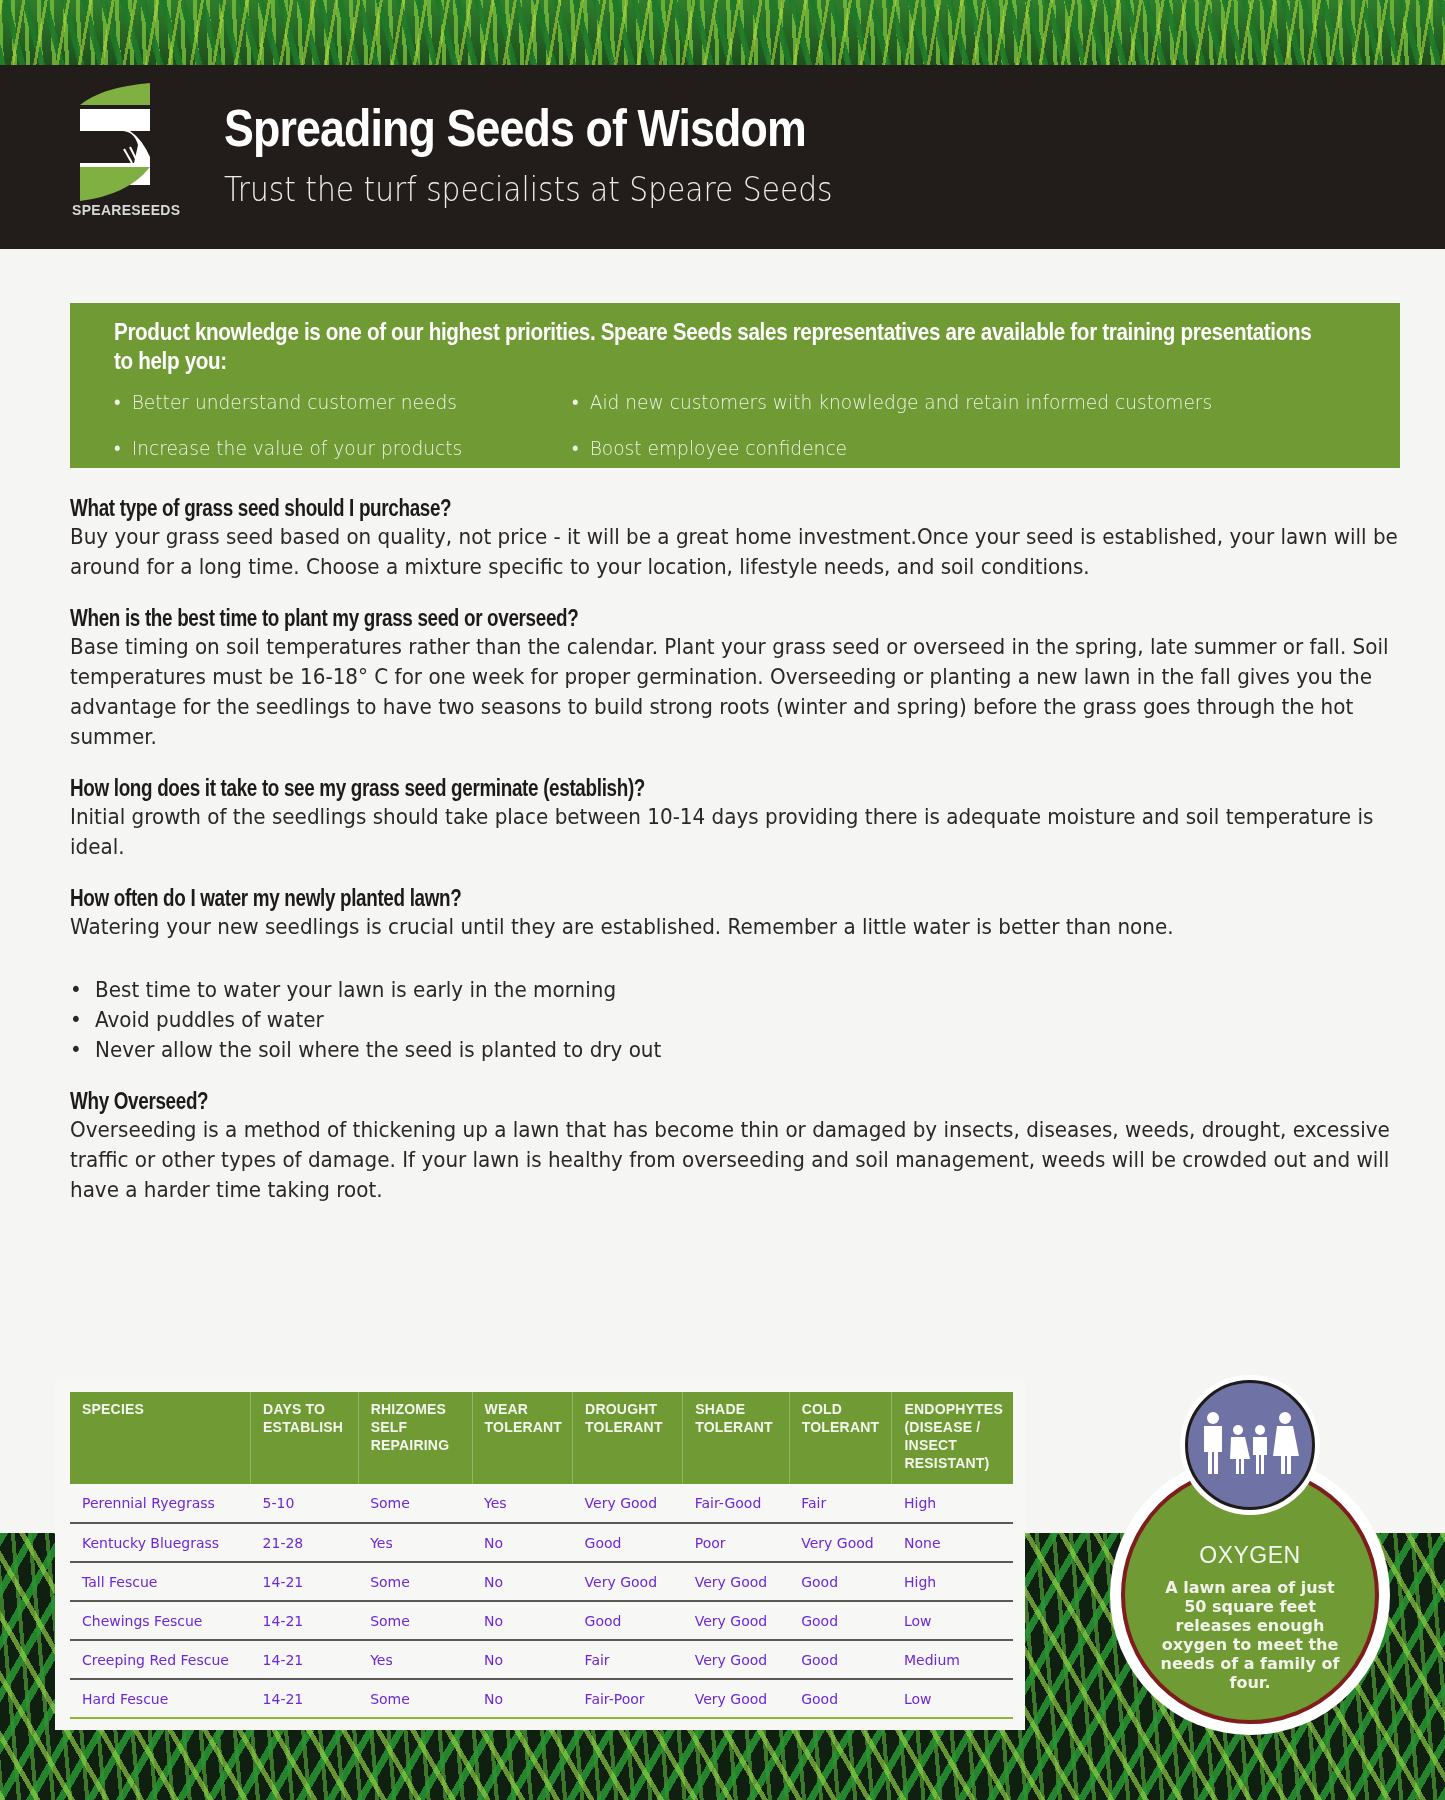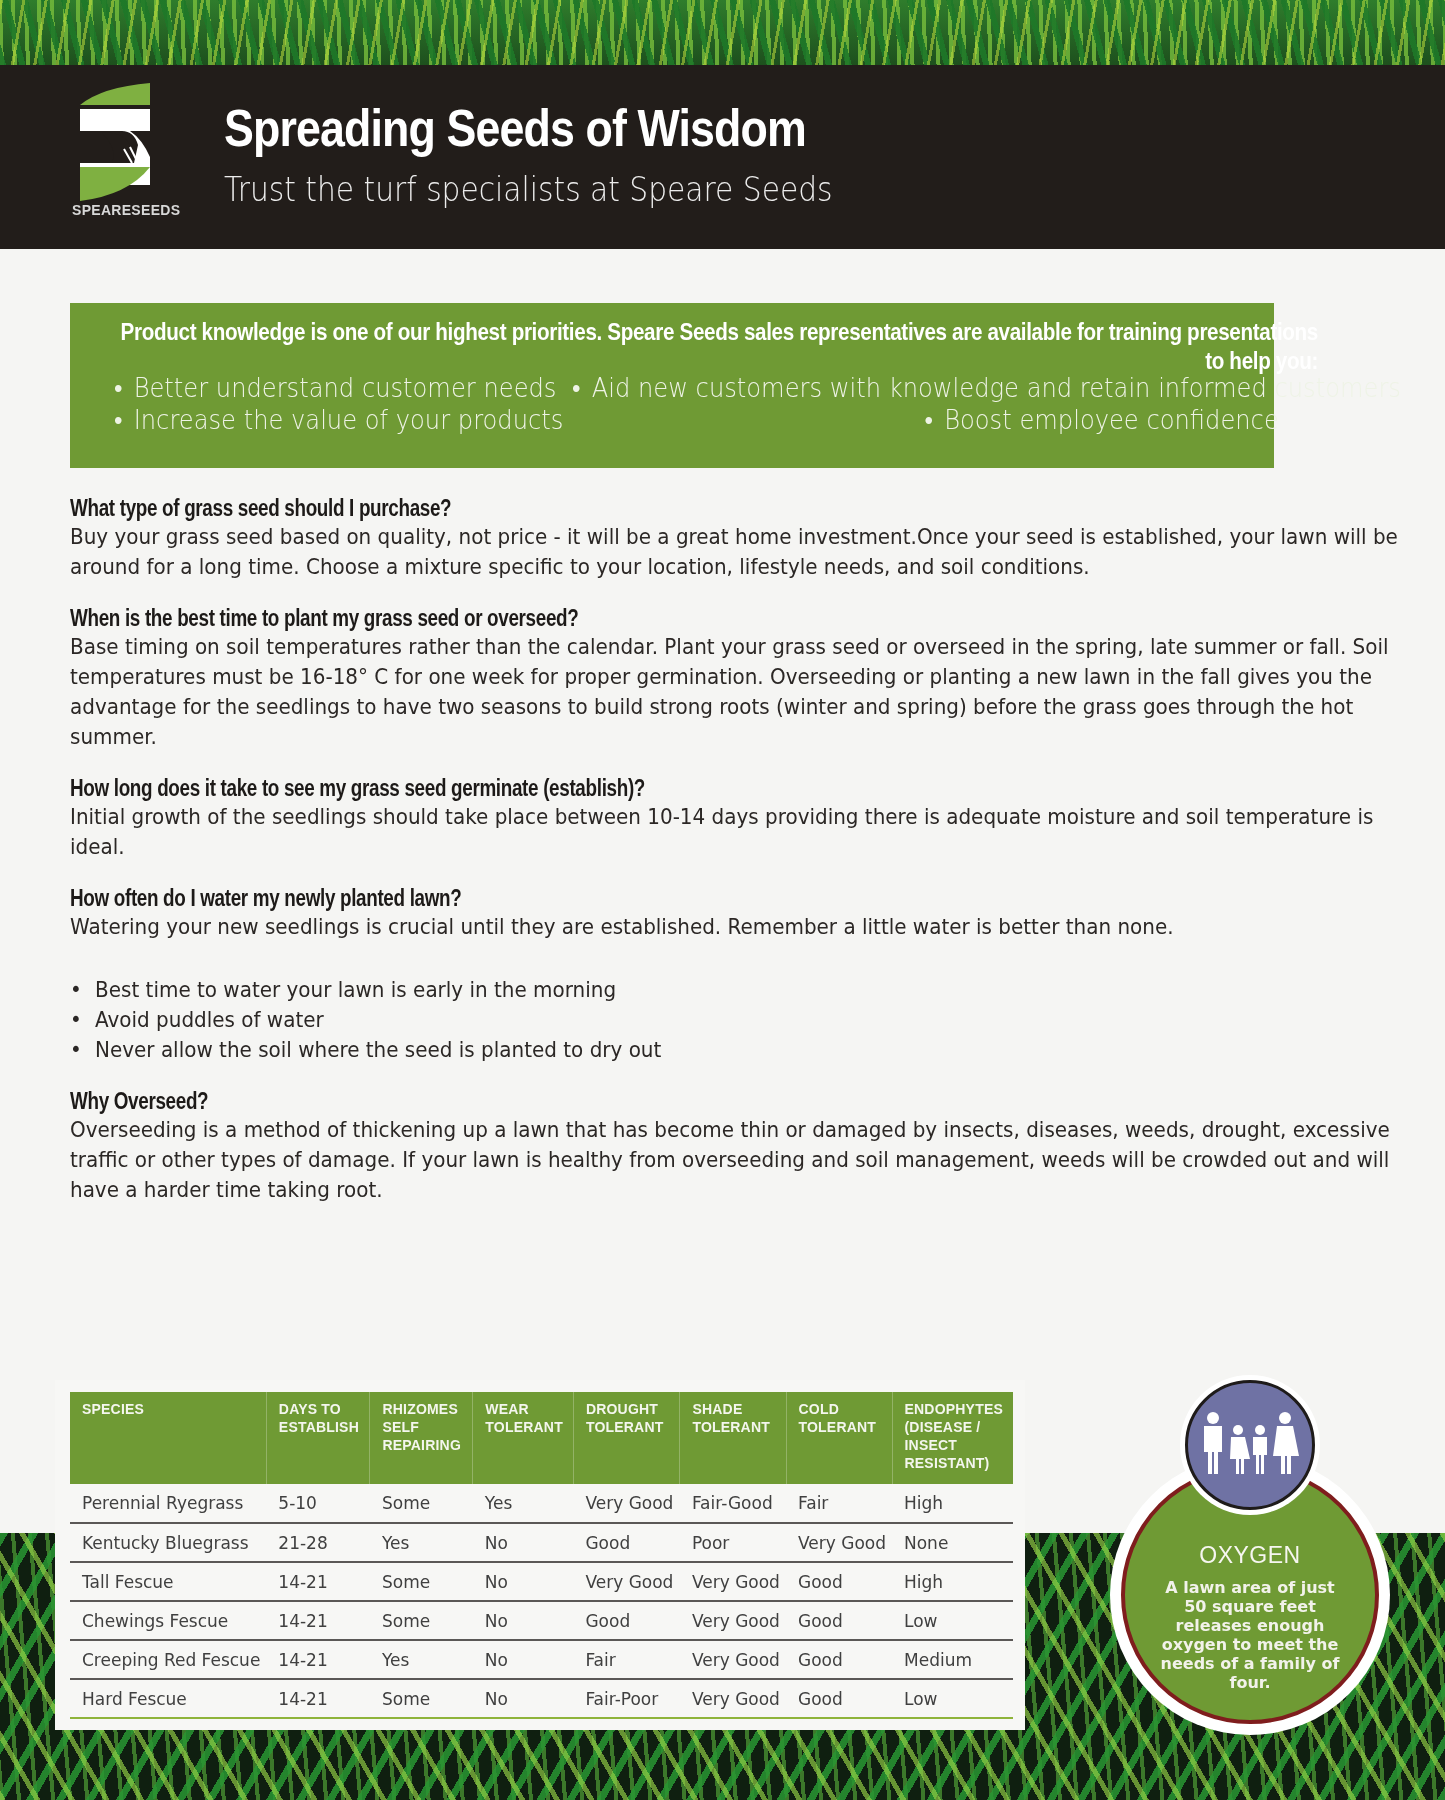--- a/index.html
+++ b/index.html
@@ -45,37 +45,36 @@
     transform: scaleX(0.86); transform-origin: left center;
     white-space: nowrap;
   }
   .subtitle {
     position: absolute; left: 224px; top: 170px;
     font-family: "DejaVu Sans", sans-serif; font-weight: 300;
     font-size: 33px; color: #ececec; white-space: nowrap;
     transform: scaleX(0.9); transform-origin: left center;
   }
   .promo {
-    position: absolute; left: 70px; top: 303px; width: 1204px; height: 165px;
+    position: absolute; left: 70px; top: 303px; width: 1330px; height: 165px;
     background: #6f9a34;
     padding: 14px 0 0 44px;
     color: #fff;
-    text-align: right;
   }
   .promo-lead {
     font-family: "Liberation Sans", sans-serif; font-weight: bold;
     font-size: 24px; line-height: 29px; letter-spacing: -0.4px;
     transform: scaleX(0.86); transform-origin: left top;
     width: 1400px;
   }
   .promo-bullets {
-    position: absolute; left: 44px; top: 70px;
+    position: absolute; left: 44px; top: 84px;
     display: grid; grid-template-columns: 458px 760px;
-    row-gap: 2px;
-    font-size: 26px; line-height: 30px; color: #eef3e6; font-weight: 300;
+    row-gap: 16px;
+    font-size: 20px; line-height: 30px; color: #eef3e6; font-weight: 300;
   }
   .promo-bullets span { white-space: nowrap; transform: scaleX(0.93); transform-origin: left center; display: inline-block; }
   .promo-bullets span::before { content: "\2022"; margin-right: 12px; }
   .faq {
     position: absolute; left: 70px; top: 494px; width: 1340px;
   }
   .faq-item { margin-bottom: 22px; }
   .faq-q {
     font-family: "Liberation Sans", sans-serif; font-weight: bold;
     font-size: 23px; line-height: 28px; color: #1d1a18;
@@ -101,21 +100,21 @@
   table.species th {
     background: #6f9a34; color: #f4f6ee; text-align: left; vertical-align: top;
     font-family: "Liberation Sans", sans-serif; font-weight: bold;
     font-size: 14px; line-height: 18px; padding: 8px 10px 10px 12px;
     height: 92px; border-right: 1px solid rgba(255,255,255,0.25);
     letter-spacing: 0.2px;
     margin-left: 48px;
   }
   table.species th:last-child { border-right: none; }
   table.species td {
-    font-size: 17px; color: #404040; padding: 0 6px 0 12px; height: 39px;
+    font-size: 14px; color: #6d28d9; padding: 0 6px 0 12px; height: 39px;
     border-bottom: 2px solid #5b5856; white-space: nowrap;
   }
   table.species tr:last-child td { border-bottom: 2px solid #8fb43a; }
   .badge-top {
     position: absolute; left: 1180px; top: 1375px; width: 140px; height: 140px;
     border-radius: 50%; background: #fff; z-index: 3;
   }
   .badge-top-inner {
     position: absolute; left: 5px; top: 5px; width: 130px; height: 130px;
     border-radius: 50%; background: #6f72a4; border: 3px solid #1e1b1a;

